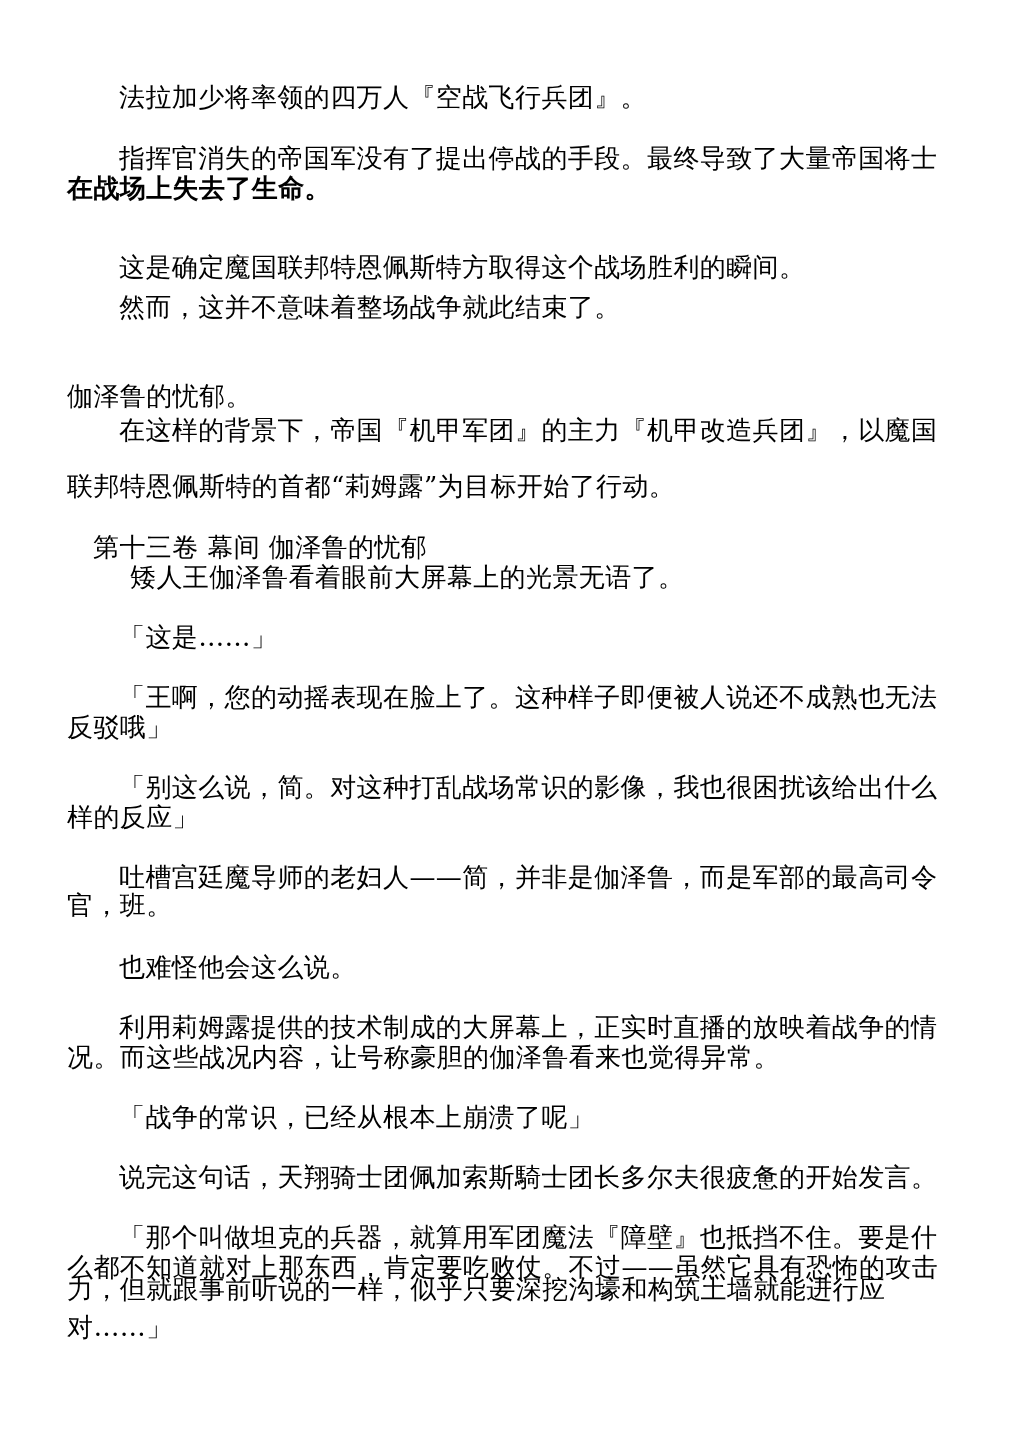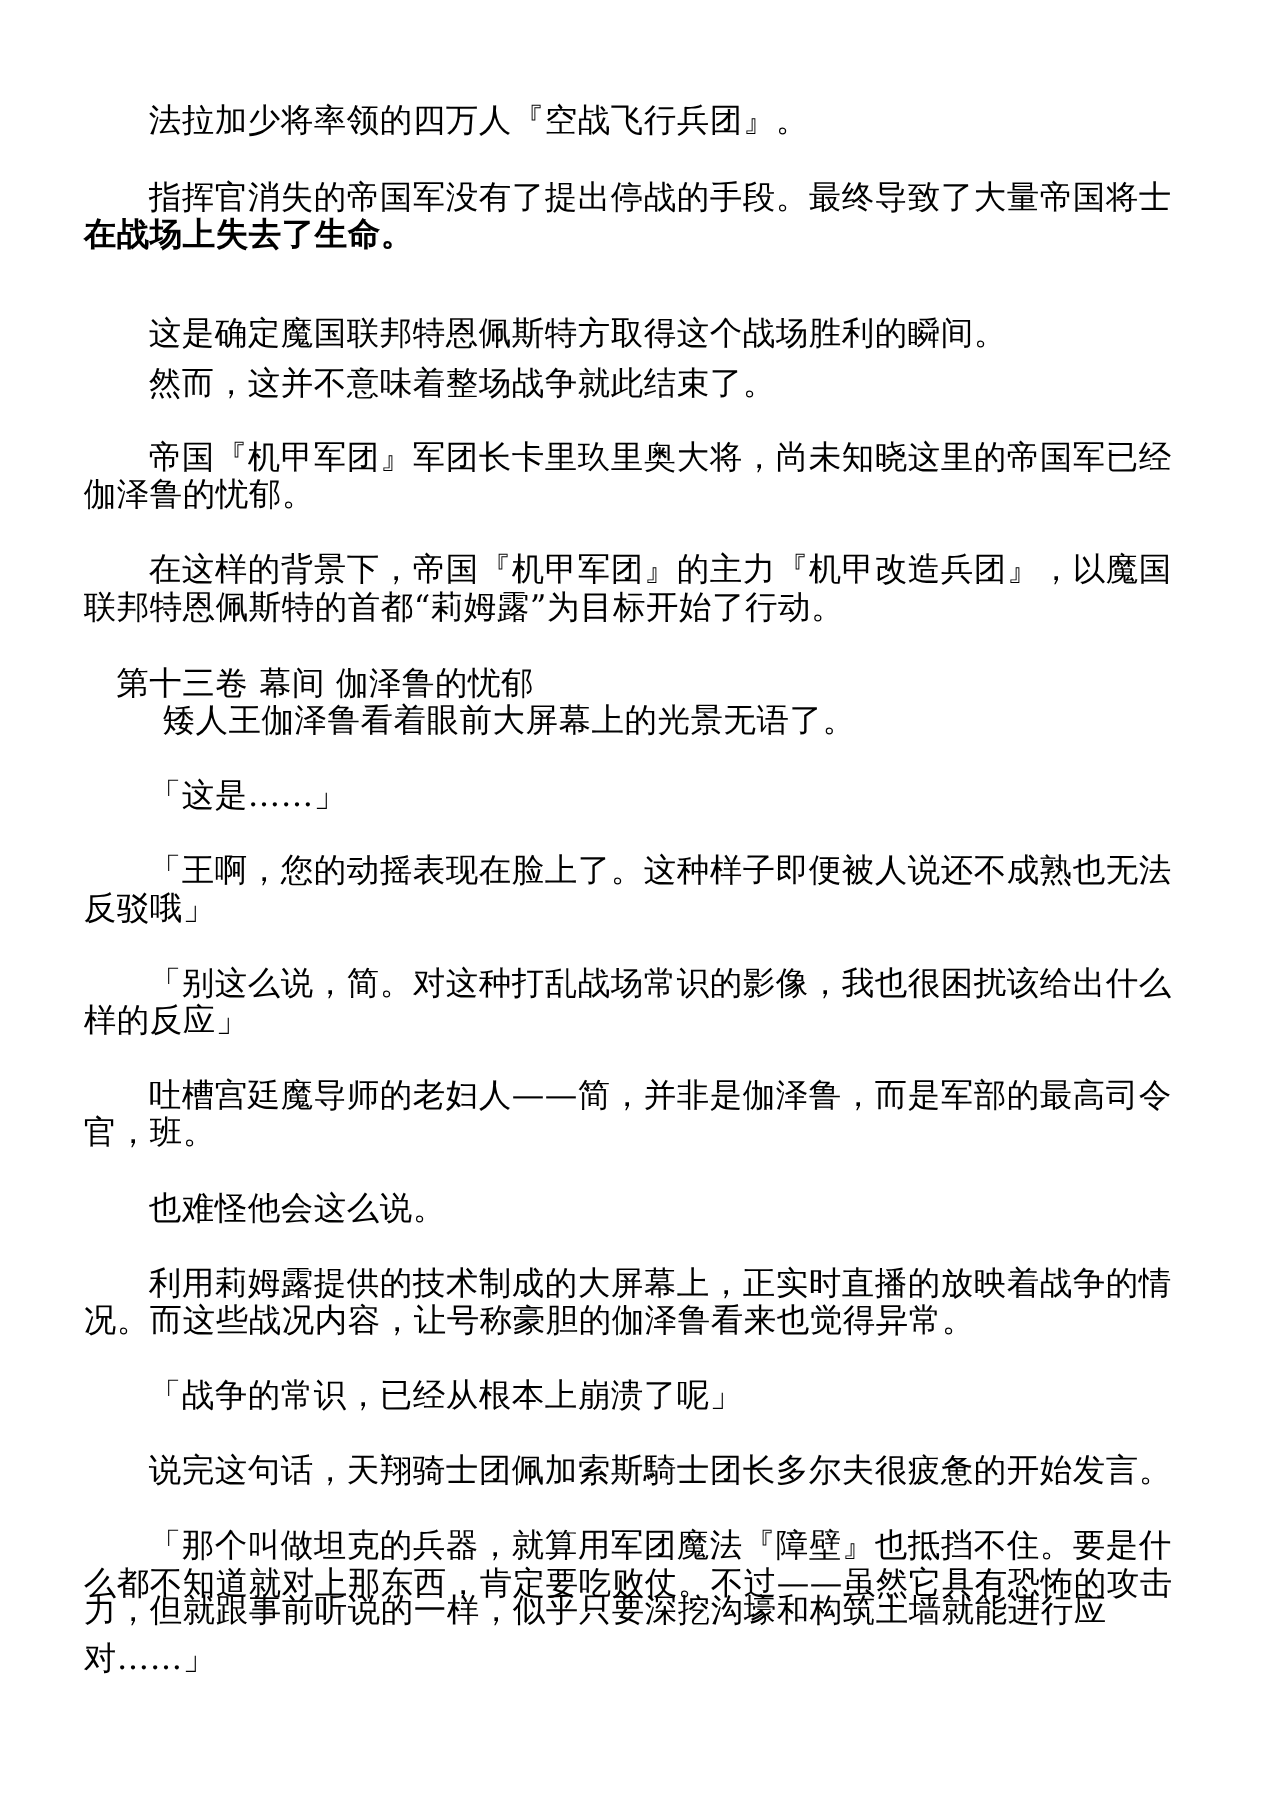--- a/index.html
+++ b/index.html
@@ -41,24 +41,23 @@
 
   <div class="line indent" style="top:82px;">法拉加少将率领的四万人『空战飞行兵团』。</div>
 
   <div class="line indent" style="top:143px;">指挥官消失的帝国军没有了提出停战的手段。最终导致了大量帝国将士</div>
   <div class="line" style="top:173px;font-weight:bold;">在战场上失去了生命。</div>
 
   <div class="line indent" style="top:232px;margin-top:20px;">这是确定魔国联邦特恩佩斯特方取得这个战场胜利的瞬间。</div>
 
   <div class="line indent" style="top:292px;">然而，这并不意味着整场战争就此结束了。</div>
 
-  <div class="line indent" style="top:351px;">帝国『机甲军团』军团长卡里玖里奥大将，尚未知晓这里的帝国军已经</div>
   <div class="line" style="top:381px;">伽泽鲁的忧郁。</div>
 
-  <div class="line indent" style="top:441px;">在这样的背景下，帝国『机甲军团』的主力『机甲改造兵团』，以魔国</div>
+  <div class="line indent" style="top:415px;">在这样的背景下，帝国『机甲军团』的主力『机甲改造兵团』，以魔国</div>
   <div class="line" style="top:471px;">联邦特恩佩斯特的首都“莉姆露”为目标开始了行动。</div>
 
   <div class="line indent-title" style="top:532px;">第十三卷 幕间 伽泽鲁的忧郁</div>
 
   <div class="line indent-deep" style="top:562px;">矮人王伽泽鲁看着眼前大屏幕上的光景无语了。</div>
 
   <div class="line indent" style="top:622px;">「这是……」</div>
 
   <div class="line indent" style="top:682px;">「王啊，您的动摇表现在脸上了。这种样子即便被人说还不成熟也无法</div>
   <div class="line" style="top:712px;">反驳哦」</div>

